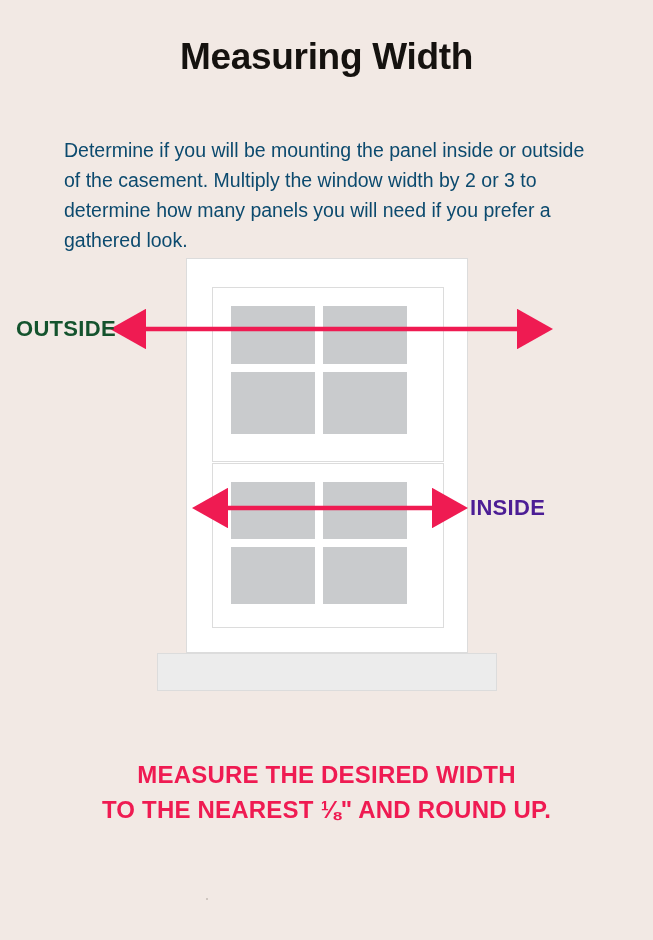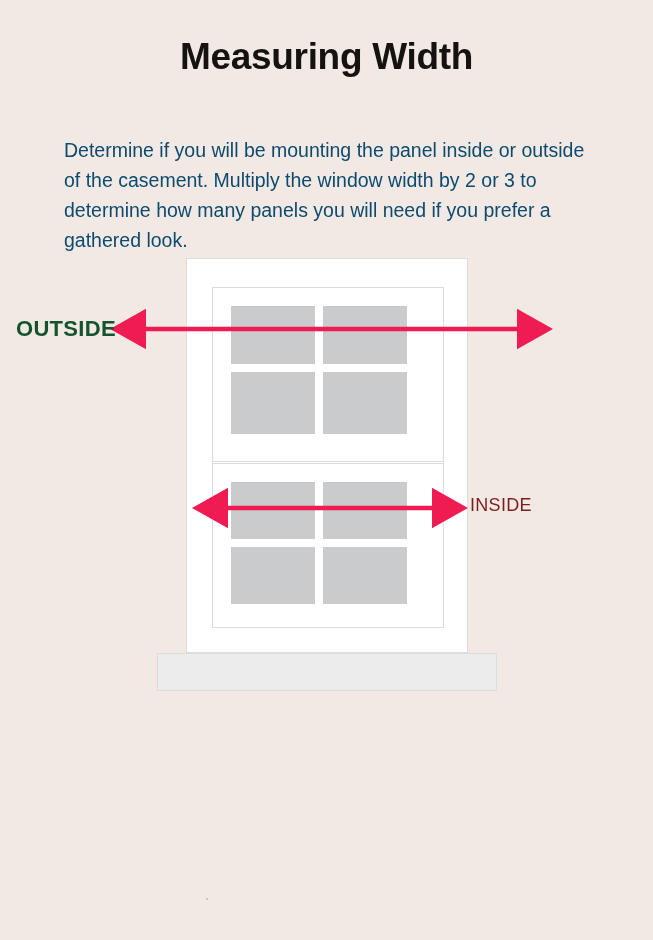--- a/index.html
+++ b/index.html
@@ -114,23 +114,23 @@
     top: 316px;
     font-size: 22px;
     font-weight: bold;
     color: #14532d;
     letter-spacing: 0.3px;
   }
   .label-inside {
     position: absolute;
     left: 470px;
     top: 495px;
-    font-size: 18px;
-    font-weight: normal;
-    color: #7f1d1d;
+    font-size: 22px;
+    font-weight: bold;
+    color: #4c1d95;
     letter-spacing: 0.3px;
   }
 
   
   .footer {
     position: absolute;
     top: 757px;
     left: 0;
     width: 653px;
     text-align: center;
@@ -184,15 +184,19 @@
         <path d="M1,0 L9,4.5 L1,9 Z" fill="#ef1b52"></path>
       </marker>
     </defs>
     <line x1="146" y1="329" x2="517" y2="329" stroke="#ef1b52" stroke-width="4.5" marker-start="url(#arrowL)" marker-end="url(#arrowR)"></line>
     <line x1="228" y1="508" x2="432" y2="508" stroke="#ef1b52" stroke-width="4.5" marker-start="url(#arrowL)" marker-end="url(#arrowR)"></line>
   </svg>
 
   <div class="label-outside">OUTSIDE</div>
   <div class="label-inside">INSIDE</div>
 
+  <div class="footer">
+    <span class="footer-line">MEASURE THE DESIRED WIDTH</span>
+    <span class="footer-line">TO THE NEAREST ⅛" AND ROUND UP.</span>
+  </div>
 
   <div class="dot"></div>
 </div>
 
 </body></html>

